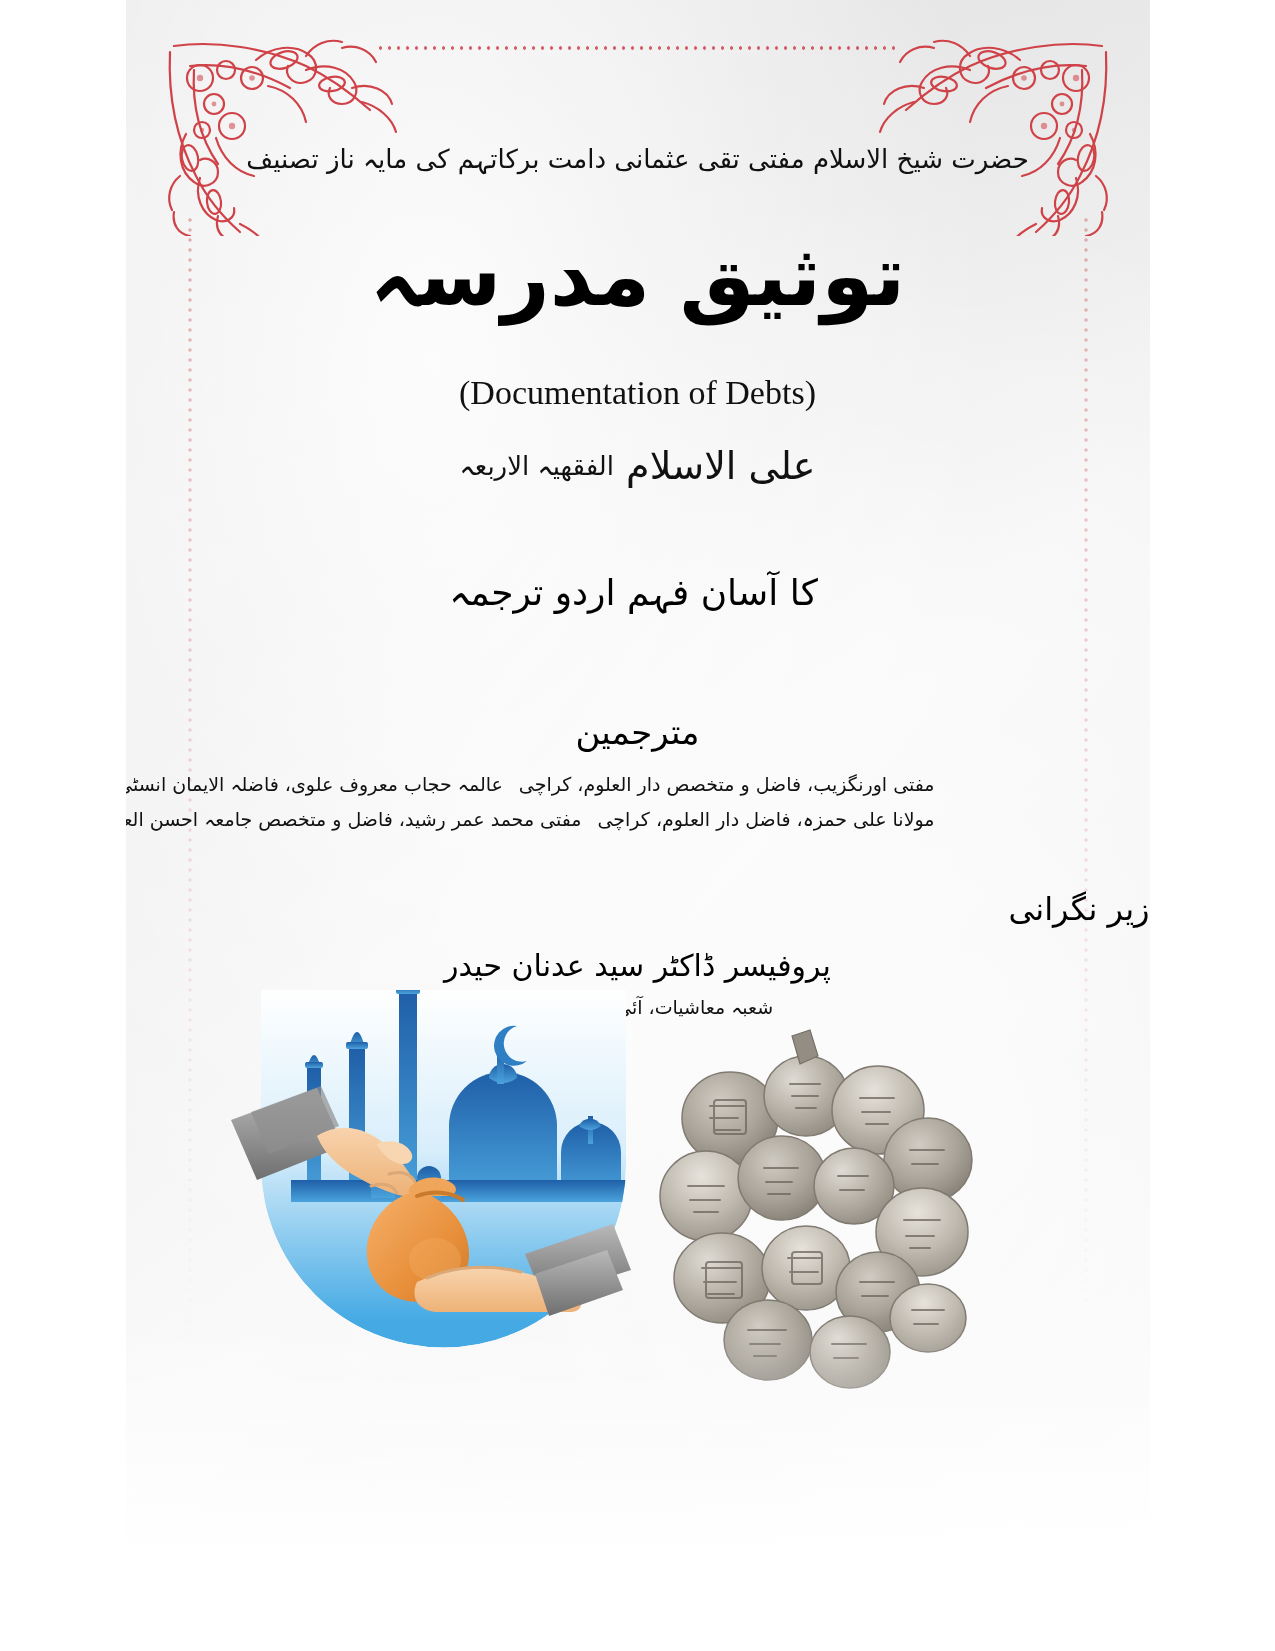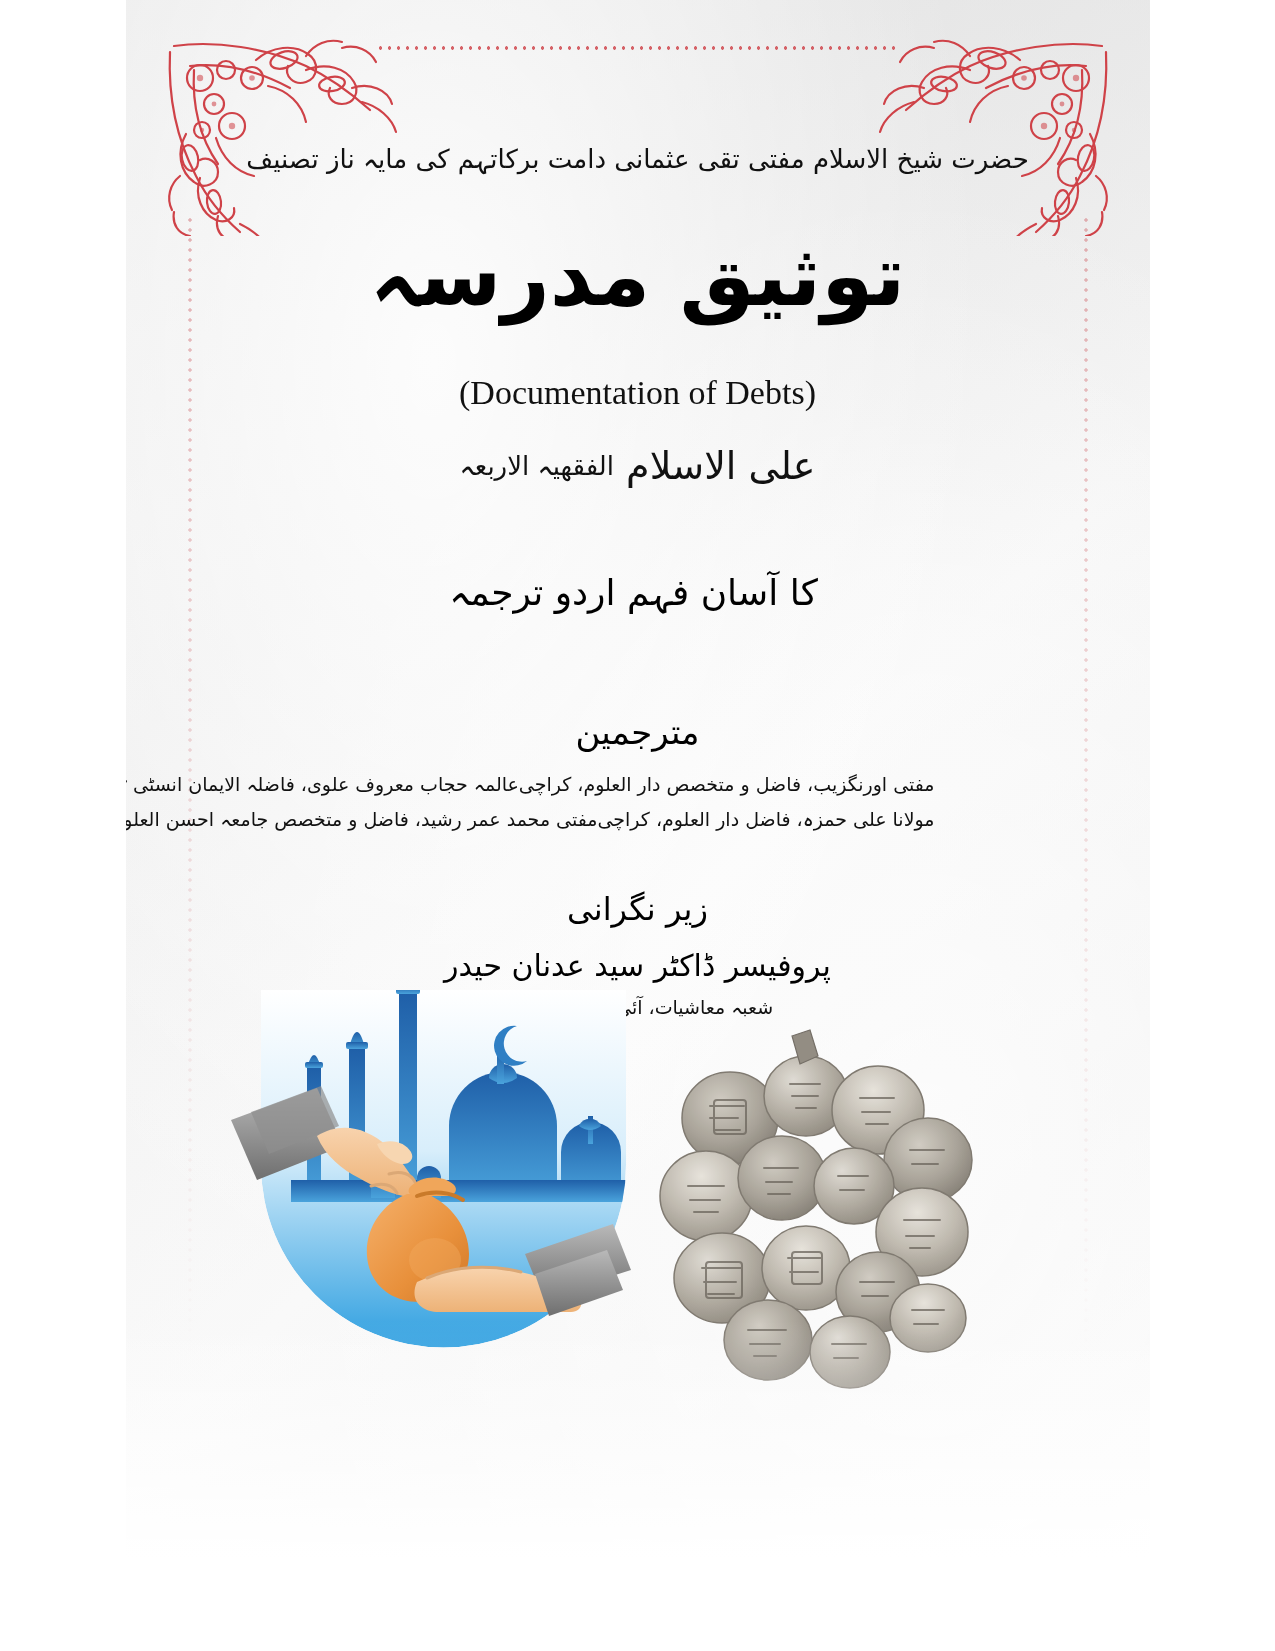--- a/index.html
+++ b/index.html
@@ -148,28 +148,29 @@
     display: flex;
     flex-direction: row;
     justify-content: space-between;
     align-items: flex-start;
     font-size: 19px;
     line-height: 1.75;
     color: #111;
     margin-bottom: 2px;
   }
   .trans-cell { white-space: nowrap; }
-  .trans-cell.left { text-align: left; }
+  .trans-cell.left { text-align: left; margin-left: 16px; }
   .trans-cell.right { }
 
   .supervision-heading {
     position: absolute;
     top: 890px; left: 0; right: 0;
     font-size: 32px;
     color: #000;
+    text-align: right;
   }
   .supervisor-name {
     position: absolute;
     top: 948px; left: 0; right: 0;
     font-size: 30px;
     color: #000;
   }
   .supervisor-dept {
     position: absolute;
     top: 996px; left: 0; right: 0;

